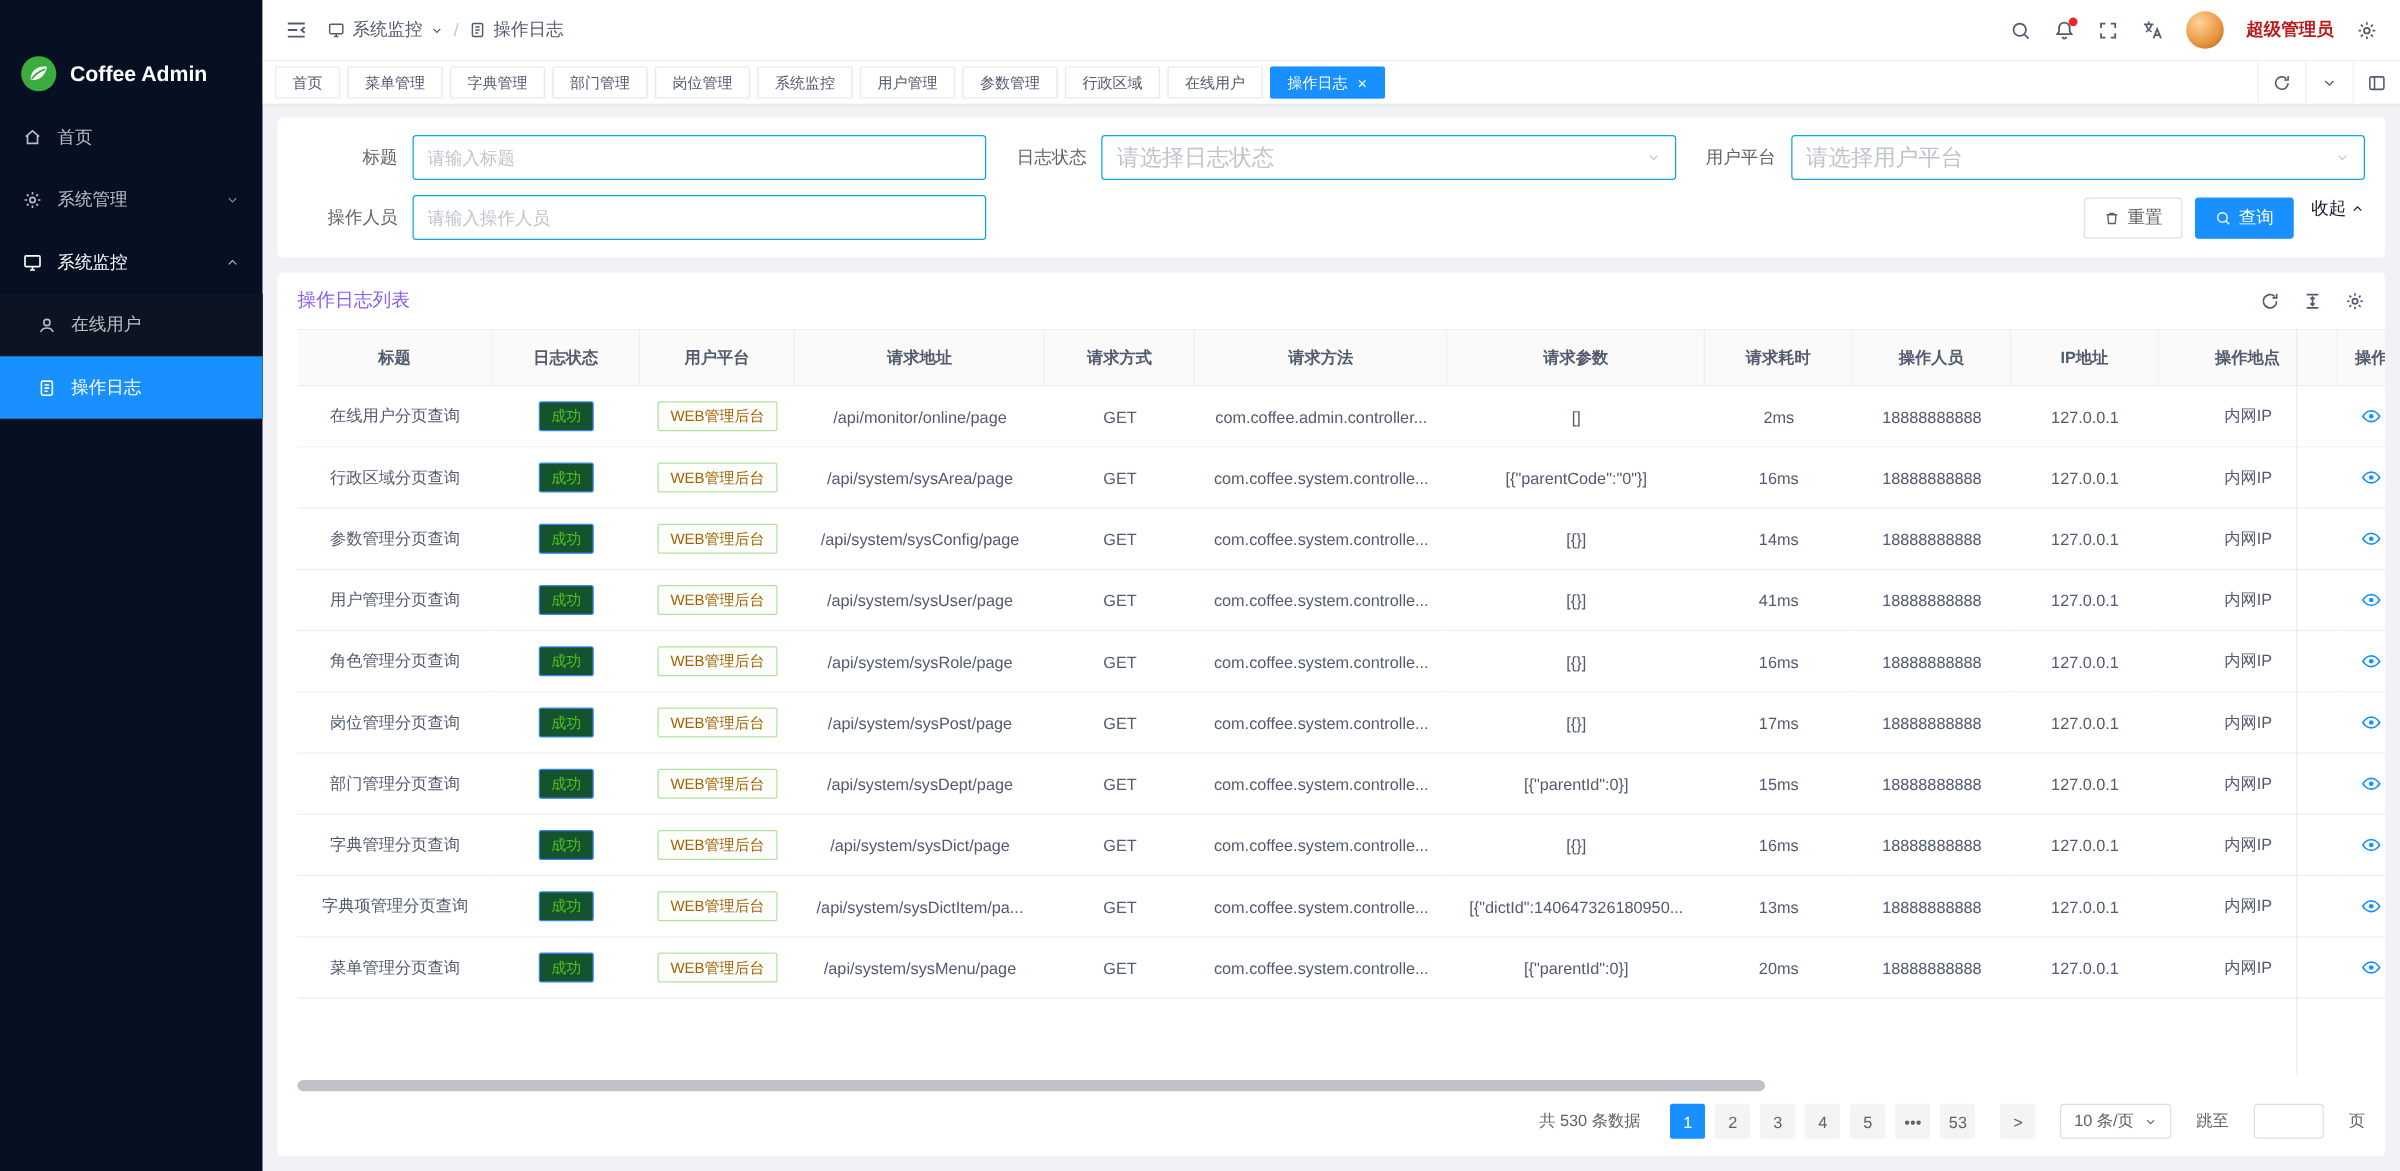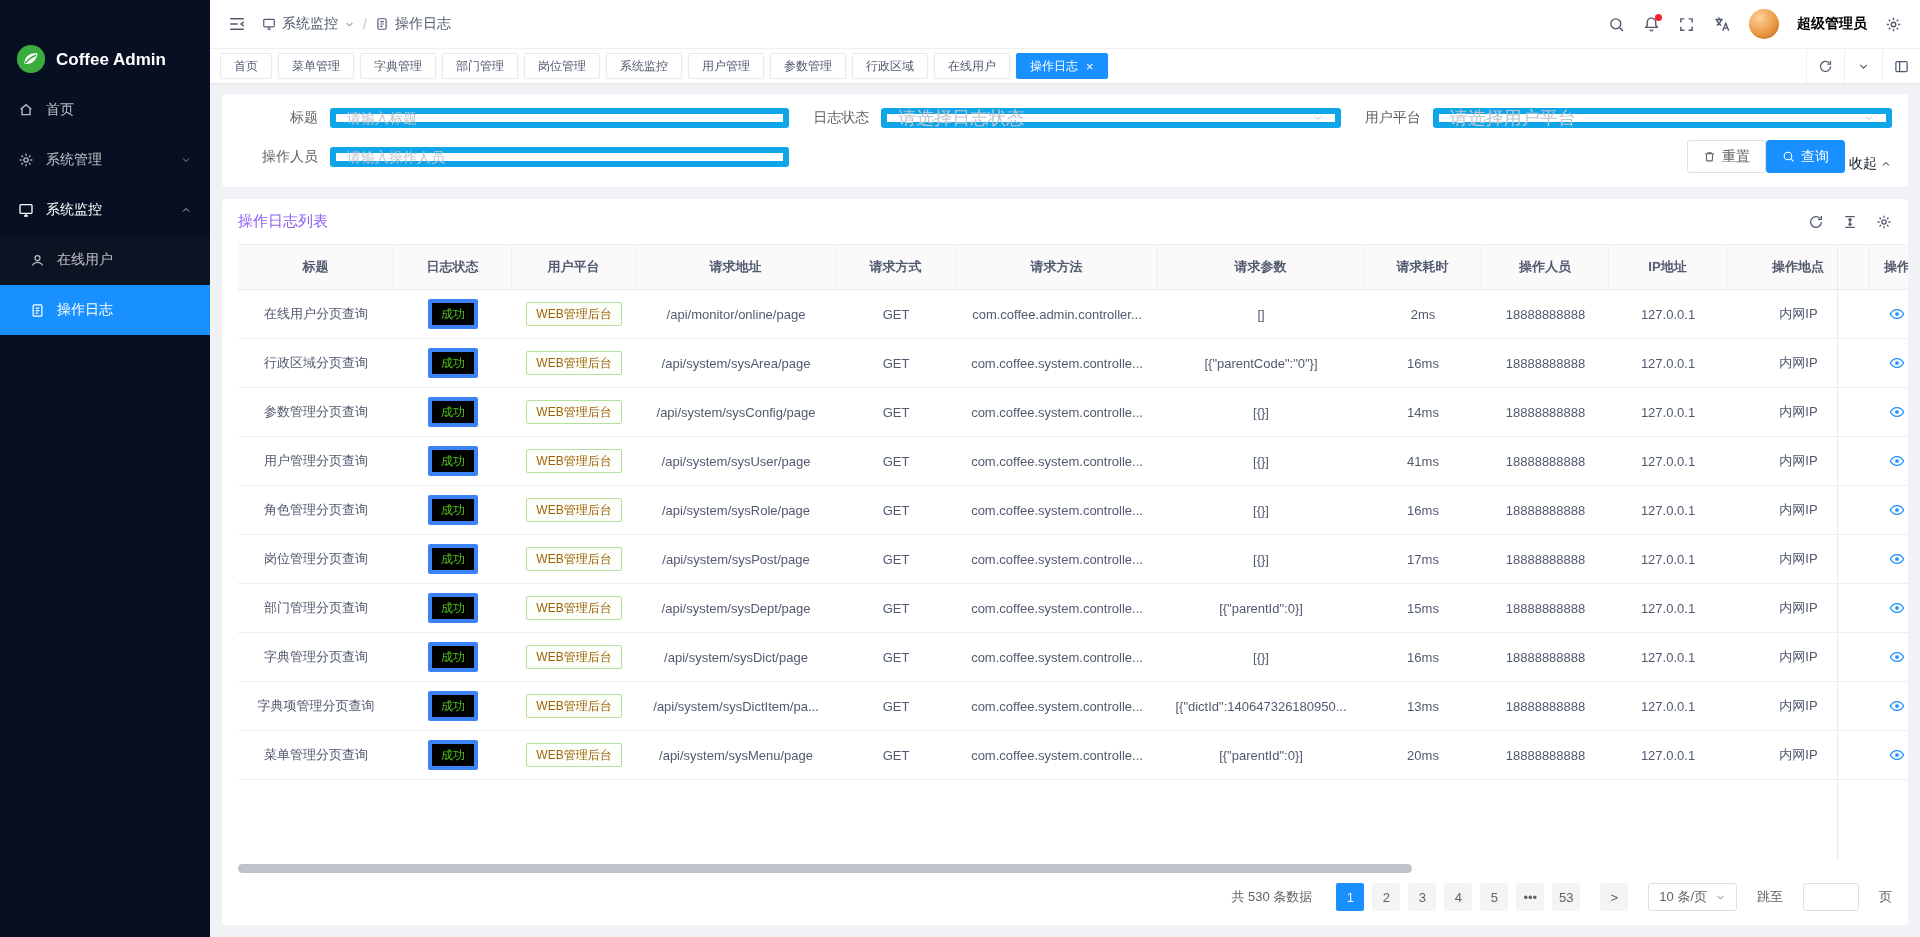--- a/index.html
+++ b/index.html
@@ -22,64 +22,64 @@
   
   .main{flex:1;display:flex;flex-direction:column;overflow:hidden;}
   .topbar{height:49px;background:#fff;display:flex;align-items:center;padding:0 18px;gap:16px;border-bottom:1px solid #f0f0f0;flex-shrink:0;}
   .breadcrumb{display:flex;align-items:center;gap:8px;color:#515a6e;}
   .crumb{display:flex;align-items:center;gap:6px;cursor:pointer;}
   .crumb-sep{color:#c0c4cc;}
   .topbar-right{margin-left:auto;display:flex;align-items:center;gap:18px;color:#515a6e;}
   .icon-btn{position:relative;display:flex;align-items:center;justify-content:center;cursor:pointer;}
   .badge-dot{position:absolute;top:-2px;right:-2px;width:7px;height:7px;border-radius:50%;background:#f5222d;}
   .avatar{width:30px;height:30px;border-radius:50%;background:radial-gradient(circle at 35% 30%,#ffd29a,#e8953d 60%,#a85f1e);cursor:pointer;}
-  .user-name{font-size:14px;color:#000000;font-weight:bold;white-space:nowrap;cursor:pointer;}
+  .user-name{font-size:14px;color:#b91c1c;font-weight:bold;white-space:nowrap;cursor:pointer;}
 
   
   .tabbar{height:35px;background:#fff;display:flex;align-items:center;padding:0 0 0 10px;border-bottom:1px solid #e8e8e8;flex-shrink:0;box-shadow:0 1px 3px rgba(0,0,0,.04);}
   .tabs{display:flex;align-items:center;gap:6px;flex:1;overflow:hidden;}
   .tab{height:26px;display:inline-flex;align-items:center;padding:0 13px;background:#fff;border:1px solid #e8eaec;border-radius:2px;font-size:12px;color:#515a6e;cursor:pointer;white-space:nowrap;box-shadow:0 1px 2px rgba(0,0,0,.05);}
   .tab.active{background:#1890ff;border-color:#1890ff;color:#fff;}
   .tab .close{margin-left:8px;font-size:13px;line-height:1;}
   .tab-controls{display:flex;align-items:stretch;height:100%;}
   .tab-controls .tool{width:38px;display:flex;align-items:center;justify-content:center;border-left:1px solid #f0f0f0;color:#515a6e;cursor:pointer;}
 
   
   .page{flex:1;display:flex;flex-direction:column;padding:10px 12px 12px;gap:12px;overflow:hidden;}
   .card{background:#fff;border-radius:4px;}
 
   
   .filter-card{padding:14px 16px;flex-shrink:0;}
   .filter-row{display:flex;align-items:center;}
   .filter-row + .filter-row{margin-top:12px;}
   .filter-field{display:flex;align-items:center;width:33.333%;flex-shrink:0;}
   .filter-label{width:92px;text-align:right;padding-right:12px;color:#606266;font-size:14px;flex-shrink:0;white-space:nowrap;}
-  .input,.select{height:20px;border:6px solid #0ea5e9;border-radius:3px;flex:1;display:flex;align-items:center;padding:0 11px;background:#fff;}
+  .input,.select{height:36px;border:1px solid #0ea5e9;border-radius:3px;flex:1;display:flex;align-items:center;padding:0 11px;background:#fff;}
   .input input{border:none;outline:none;width:100%;font:inherit;color:#303133;background:transparent;}
   .input input::placeholder{color:#bfc4cc;}
   .select .ph{color:#bfc4cc;font-size:18px;}
   .select .chev{margin-left:auto;color:#c0c4cc;}
-  .filter-actions{margin-left:auto;display:flex;align-items:flex-end;}
+  .filter-actions{margin-left:auto;display:flex;align-items:flex-start;gap:10px;}
   .btn{height:33px;padding:0 15px;border-radius:3px;border:1px solid #dcdfe6;background:#fff;display:inline-flex;align-items:center;gap:6px;font-size:14px;color:#606266;cursor:pointer;white-space:nowrap;}
   .btn-primary{background:#1890ff;border-color:#1890ff;color:#fff;}
   .link-collapse{color:#0f172a;display:inline-flex;align-items:center;gap:3px;font-size:14px;cursor:pointer;margin-left:4px;white-space:nowrap;}
 
   
   .table-card{flex:1;display:flex;flex-direction:column;overflow:hidden;}
   .card-head{display:flex;align-items:center;padding:13px 16px;flex-shrink:0;}
   .card-title{font-size:15px;color:#8b5cf6;}
   .card-tools{margin-left:auto;display:flex;gap:18px;color:#515a6e;}
   .table-wrap{flex:1;padding:0 16px;overflow:hidden;position:relative;}
   .fixed-line{position:absolute;top:0;bottom:0;right:70px;width:1px;background:#e8eaec;}
   table{width:100%;border-collapse:separate;border-spacing:0;table-layout:fixed;font-size:13px;}
   th{background:#fafafa;height:46px;font-weight:bold;color:#515a6e;border-top:1px solid #efefef;border-bottom:1px solid #e8eaec;text-align:center;padding:0 8px;white-space:nowrap;overflow:hidden;text-overflow:ellipsis;}
   th:not(:last-child){border-right:1px solid #efefef;}
   td{height:49px;border-bottom:1px solid #ebeef5;text-align:center;padding:0 8px;color:#515a6e;white-space:nowrap;overflow:hidden;text-overflow:ellipsis;background:#fff;}
   .tag{display:inline-block;padding:2px 9px;font-size:12px;border-radius:2px;line-height:1.5;}
-  .tag-success{color:#52c41a;border:4px solid #3b82f6;background:#000000;}
+  .tag-success{color:#52c41a;border:1px solid #3b82f6;background:#14532d;}
   .tag-platform{color:#a16207;border:1px solid #b3e19d;background:#fcfff9;}
   .eye{color:#1890ff;display:inline-flex;cursor:pointer;vertical-align:middle;}
 
   
   .hscroll{height:9px;margin:4px 16px 2px;position:relative;flex-shrink:0;}
   .hscroll .thumb{position:absolute;left:0;top:0;height:9px;width:71%;background:#bfc3c9;border-radius:5px;cursor:pointer;}
   .pagination{display:flex;align-items:center;justify-content:flex-end;gap:20px;padding:8px 16px 14px;font-size:13px;color:#606266;flex-shrink:0;}
   .total-text{margin-right:4px;}
   .pages{display:flex;gap:8px;}
   .page-btn{min-width:28px;height:28px;display:inline-flex;align-items:center;justify-content:center;background:#f4f4f5;border-radius:2px;cursor:pointer;padding:0 6px;color:#606266;}

